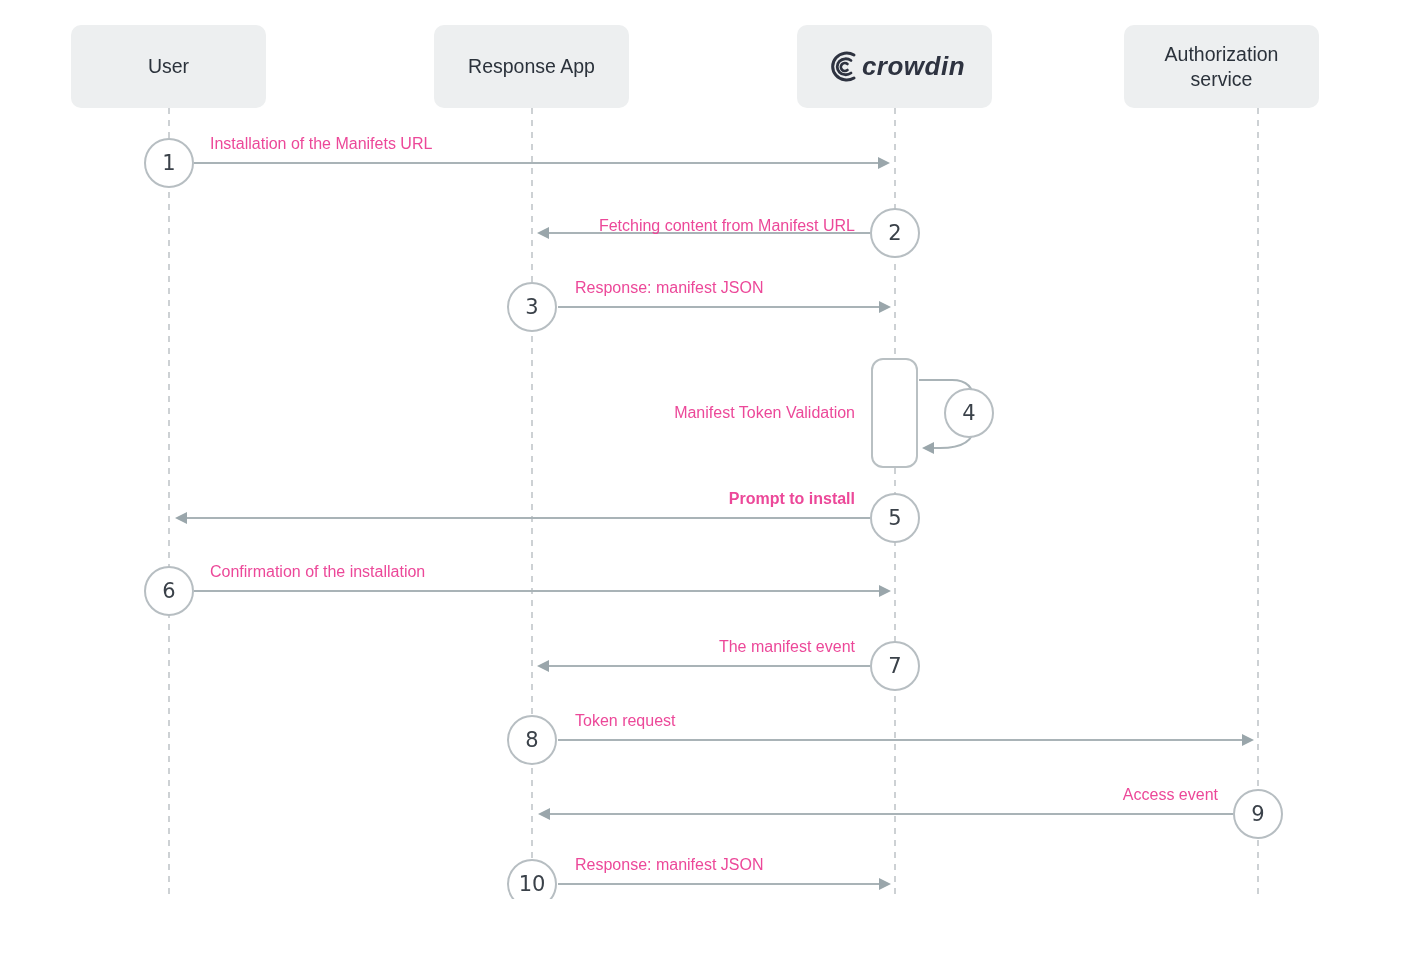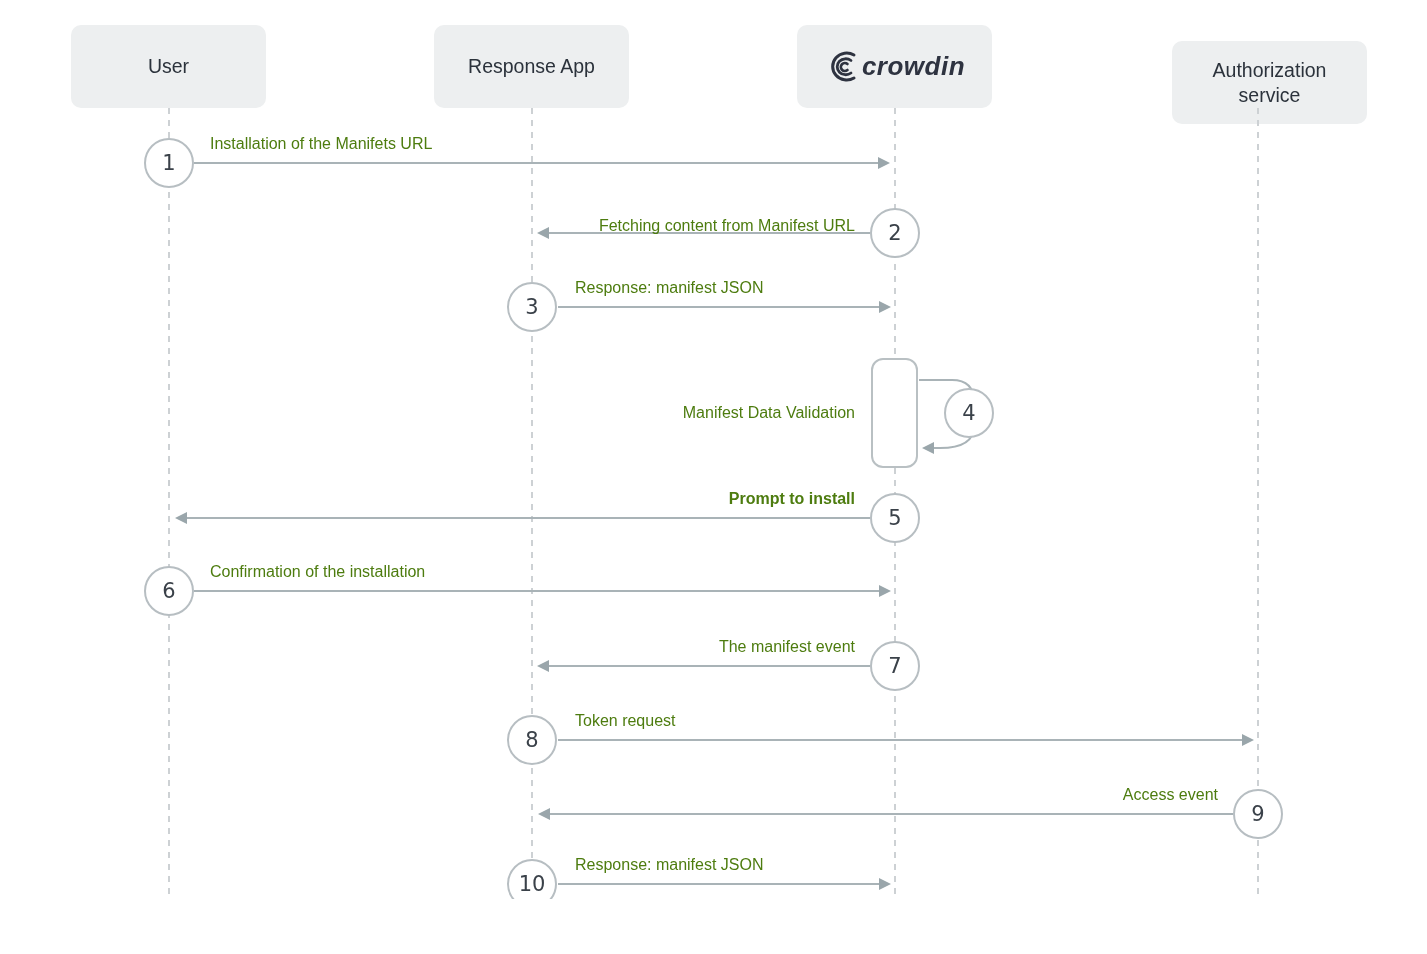--- a/index.html
+++ b/index.html
@@ -26,21 +26,21 @@
     position:absolute;width:50px;height:50px;border-radius:50%;
     background:#ffffff;border:2px solid #b7bec2;box-sizing:border-box;
     display:flex;align-items:center;justify-content:center;
     font-family:"DejaVu Sans",sans-serif;font-size:21px;color:#3a4149;z-index:3;
   }
   .line{position:absolute;height:2px;background:#a9b3b7;z-index:1;}
   .head-right{position:absolute;width:0;height:0;border-left:12px solid #9aa6ab;
     border-top:6px solid transparent;border-bottom:6px solid transparent;z-index:2;}
   .head-left{position:absolute;width:0;height:0;border-right:12px solid #9aa6ab;
     border-top:6px solid transparent;border-bottom:6px solid transparent;z-index:2;}
-  .lbl{position:absolute;font-size:16px;line-height:20px;color:#4d7c0f;white-space:nowrap;z-index:2;}
+  .lbl{position:absolute;font-size:16px;line-height:20px;color:#ec4899;white-space:nowrap;z-index:2;}
   .lbl-r{text-align:right;}
   
   .loop-rect{
     position:absolute;left:871px;top:358px;width:47px;height:110px;box-sizing:border-box;
     background:#ffffff;border:2px solid #b9c0c3;border-radius:12px;z-index:2;
   }
   .loop-svg{position:absolute;left:860px;top:350px;z-index:1;}
 </style>
 </head>
 <body>
@@ -58,21 +58,21 @@
       <svg class="logo-icon" width="38" height="34" viewBox="0 0 38 34">
         <g fill="none" stroke="#2e3340" stroke-linecap="round">
           <path d="M30,5 A14,13.5 0 1 0 30,28" stroke-width="3"></path>
           <path d="M27,10.5 A8.5,8 0 1 0 27,23" stroke-width="2.8"></path>
           <path d="M23.5,14 A4,4 0 1 0 23.5,20" stroke-width="2.6"></path>
         </g>
       </svg>
       <span class="logo-word">crowdin</span>
     </span>
   </div>
-  <div class="actor" style="left:1172px;margin-top:16px;">
+  <div class="actor" style="left:1124px;">
     <span class="actor-label" style="max-width:150px;">Authorization service</span>
   </div>
 
   <div class="lifeline" style="left:168px;"></div>
   <div class="lifeline" style="left:531px;"></div>
   <div class="lifeline" style="left:894px;"></div>
   <div class="lifeline" style="left:1257px;"></div>
 
   <div class="lbl" style="left:210px;top:134px;">Installation of the Manifets URL</div>
   <div class="line" style="left:194px;top:162px;width:684px;"></div>
@@ -93,21 +93,21 @@
   <div class="head-right" style="left:879px;top:301px;"></div>
   <div class="circle" style="left:507px;top:282px;">
       <span>3</span>
     </div>
 
   <svg class="loop-svg" width="145" height="130" viewBox="0 0 145 130">
     <path d="M59,30 H92 Q114,30 114,52 V76 Q114,98 80,98 H74" fill="none" stroke="#a9b3b7" stroke-width="2"></path>
     <polygon points="62,98 74,92 74,104" fill="#9aa6ab"></polygon>
   </svg>
   <div class="loop-rect"></div>
-  <div class="lbl lbl-r" style="right:572px;top:403px;">Manifest Data Validation</div>
+  <div class="lbl lbl-r" style="right:572px;top:403px;">Manifest Token Validation</div>
   <div class="circle" style="left:944px;top:388px;">
       <span>4</span>
     </div>
 
   <div class="lbl lbl-r" style="right:572px;top:489px;font-weight:bold;">Prompt to install</div>
   <div class="line" style="left:187px;top:517px;width:683px;"></div>
   <div class="head-left" style="left:175px;top:512px;"></div>
   <div class="circle" style="left:870px;top:493px;">
       <span>5</span>
     </div>

